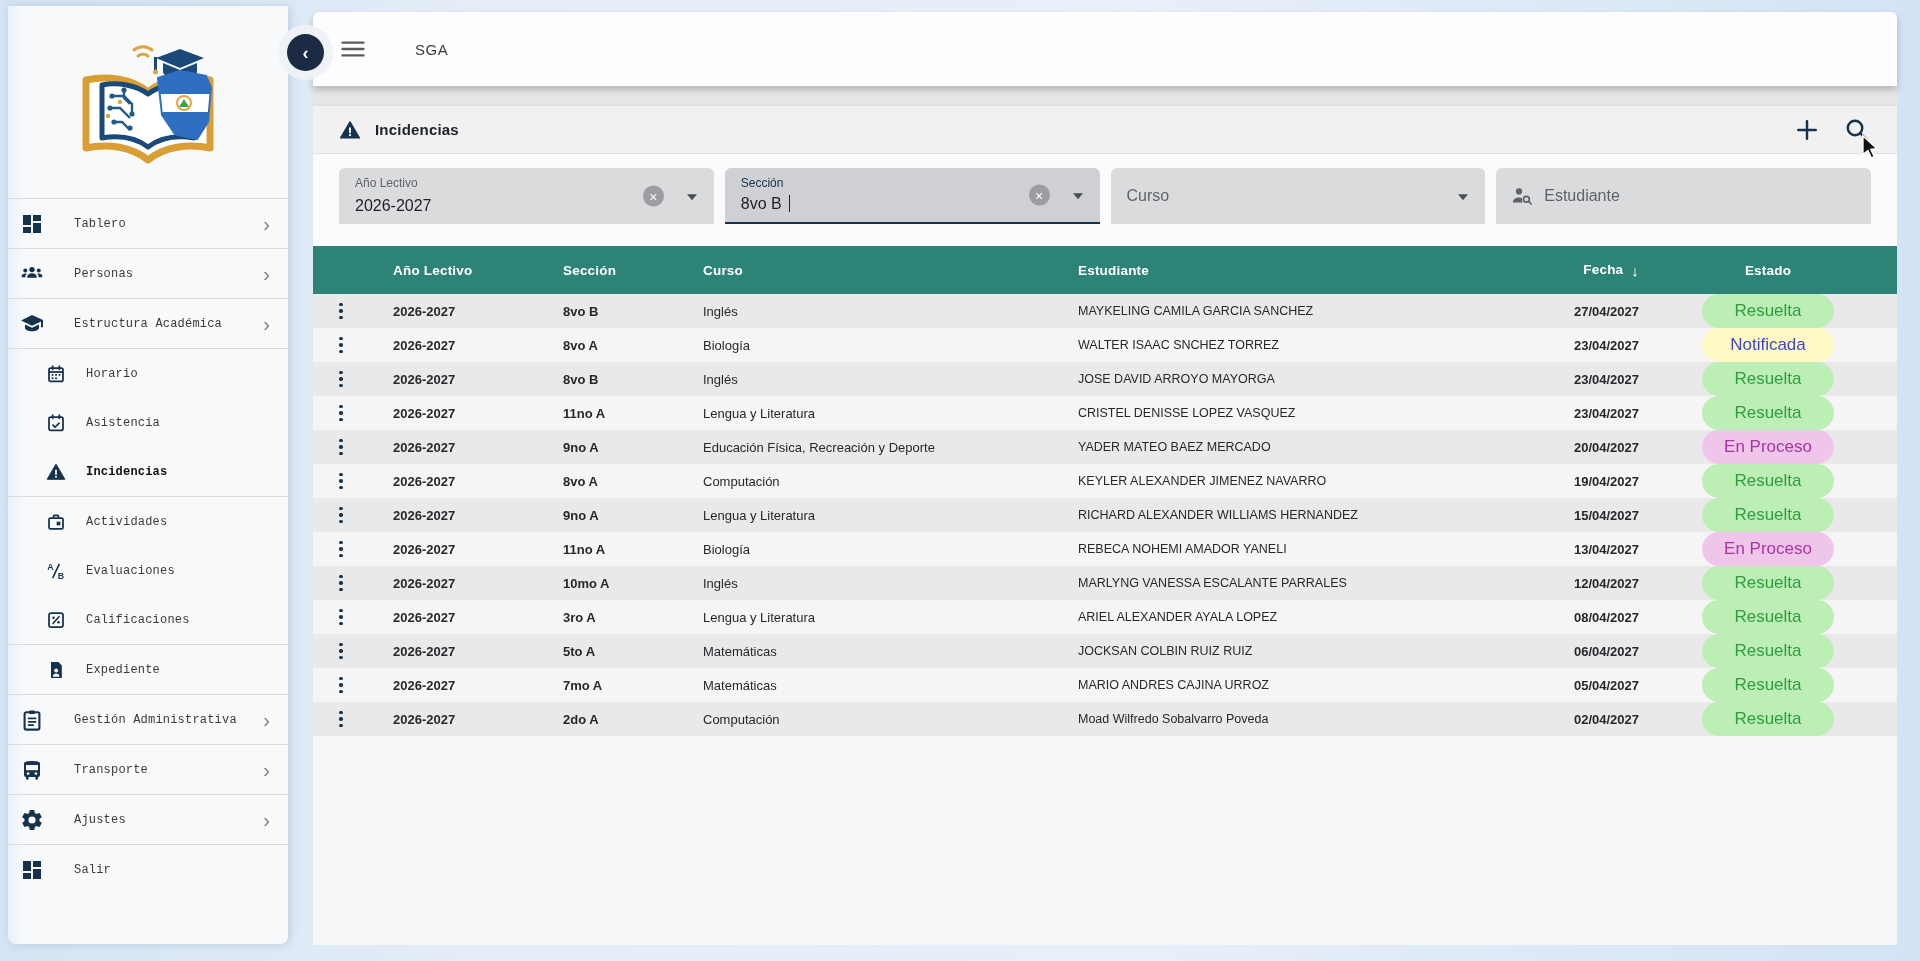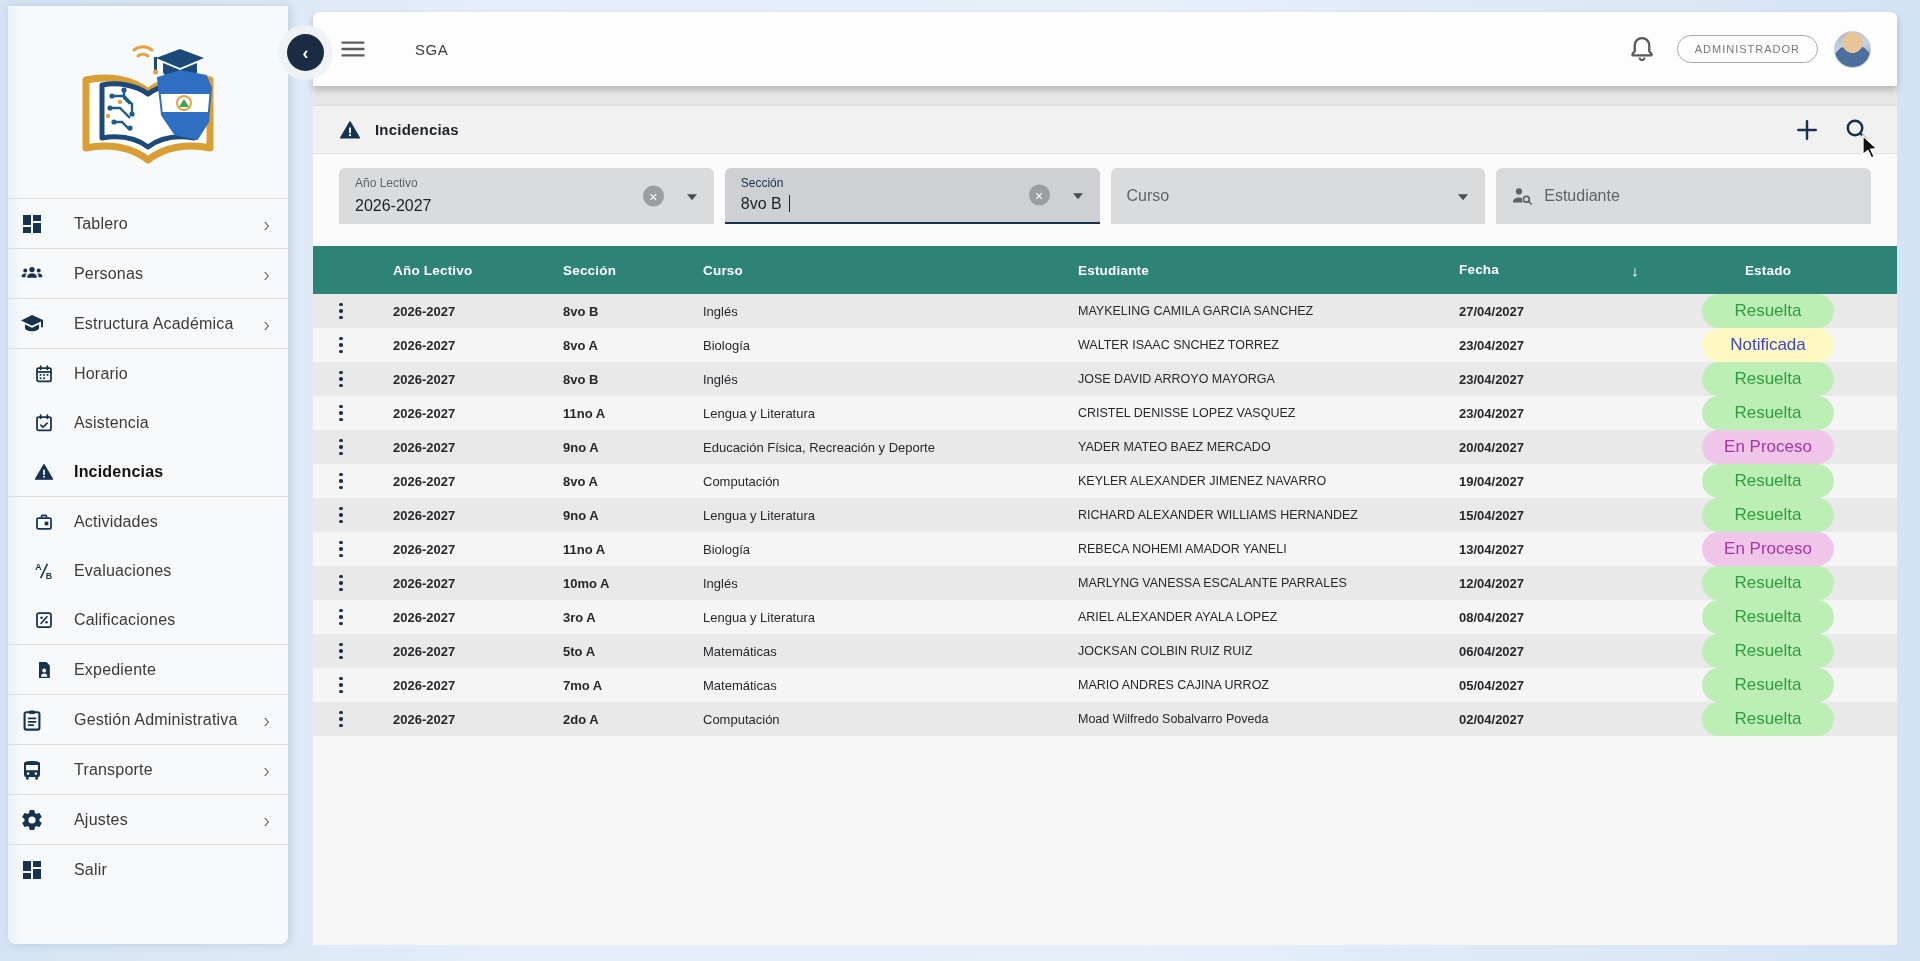--- a/index.html
+++ b/index.html
@@ -9,22 +9,22 @@
 
   
   .sidebar { position:absolute; left:8px; top:6px; width:280px; height:938px;
     background:linear-gradient(90deg,#e9f1fa 0px,#f8f9fb 16px);
     border-radius:0 0 8px 8px; box-shadow:2px 0 8px rgba(110,135,170,.30); }
   .logo-wrap { height:192px; display:flex; align-items:flex-start; justify-content:center; padding-top:22px; }
   .menu { border-top:1px solid #dcdcdc; }
   .menu-item { height:49px; display:flex; align-items:center; padding-left:12px; cursor:pointer; }
   .menu-item .mi-icon { width:24px; height:24px; color:#16324c; flex:0 0 24px; display:inline-flex; }
   .menu-item .mi-icon svg { width:24px; height:24px; }
-  .menu-item .mi-label { margin-left:30px; font-size:16px; color:#3a3a3a; letter-spacing:.2px; }
-  .menu-item.sub { padding-left:26px; }
+  .menu-item .mi-label { margin-left:30px; font-size:12px; color:#3a3a3a; letter-spacing:.2px;font-family:Liberation Mono, monospace; }
+  .menu-item.sub { padding-left:38px; }
   .menu-item.sub .mi-icon { width:20px; height:20px; flex:0 0 20px; }
   .menu-item.sub .mi-icon svg { width:20px; height:20px; }
   .menu-item.sub .mi-label { margin-left:20px; }
   .menu-item.active .mi-label { font-weight:700; color:#111; }
   .mi-chevron { margin-left:auto; margin-right:18px; color:#7d7d7d; font-size:20px; line-height:1; }
   .mi-chevron.down { transform:rotate(90deg); }
   .menu-divider { height:1px; background:#dcdcdc; }
 
   .collapse-btn { position:absolute; left:287px; top:34px; width:37px; height:37px; border-radius:50%;
     background:#1b2b43; border:none; color:#fff; z-index:6; cursor:pointer;
@@ -85,21 +85,21 @@
     font-size:13.5px; font-weight:700; letter-spacing:.2px; }
   .trow { flex:0 0 51px; display:flex; align-items:center; font-size:13px; color:#26282c; }
   .trow.odd { background:#e9e9ea; }
   .trow:not(.odd) { background:#f5f5f6; }
   .c { overflow:hidden; white-space:nowrap; }
   .c0 { flex:0 0 56px; display:flex; justify-content:center; }
   .c1 { flex:0 0 170px; padding-left:24px; font-weight:700; }
   .c2 { flex:0 0 140px; padding-left:24px; font-weight:600; }
   .c3 { flex:0 0 375px; padding-left:24px; font-weight:500; }
   .c4 { flex:0 0 405px; padding-left:24px; font-weight:500; font-size:12.5px; }
-  .c5 { flex:0 0 180px; display:flex; justify-content:space-between; font-weight:700; }
+  .c5 { flex:0 0 180px; display:flex; justify-content:flex-end; font-weight:700; }
   .c6 { flex:1; display:flex; justify-content:center; }
   .thead .c1,.thead .c2,.thead .c3,.thead .c4 { font-weight:700; font-size:13.5px; }
   .sort-arrow { margin-left:8px; font-size:15px; font-weight:400; }
   .kebab { background:none; border:none; display:flex; flex-direction:column; gap:3px; padding:4px 6px; cursor:pointer; }
   .kebab i { width:3.5px; height:3.5px; border-radius:50%; background:#16324c; }
   .pill { min-width:132px; height:34px; border-radius:17px; display:inline-flex; align-items:center;
     justify-content:center; font-size:17px; font-weight:500; padding:0 14px; }
 
   
   .cursor { position:absolute; left:1858px; top:133px; width:26px; height:26px; z-index:99; pointer-events:none; }
@@ -328,28 +328,20 @@
 
 <button class="collapse-btn"><span>‹</span></button>
 
 <div class="main">
 
   <header class="toolbar">
     <button class="hamburger"><span><svg viewBox="0 0 24 24" style="width: 100%; height: 100%; display: block;">
             <path d="M3 6.5h18M3 12h18M3 17.5h18" stroke="#5c5c5c" stroke-width="2" stroke-linecap="round"></path>
           </svg></span></button>
     <span class="app-title">SGA</span>
-    <div class="toolbar-right">
-      <button class="bell-btn"><span><svg viewBox="0 0 24 24" style="width: 100%; height: 100%; display: block;">
-              <path d="M12 3.2a5.8 5.8 0 0 0-5.8 5.8v4.8L4.4 16v1h15.2v-1l-1.8-2.2V9A5.8 5.8 0 0 0 12 3.2z" fill="none" stroke="#585858" stroke-width="1.8" stroke-linejoin="round"></path>
-              <path d="M10.2 19.6a1.9 1.9 0 0 0 3.6 0" fill="none" stroke="#585858" stroke-width="1.8" stroke-linecap="round"></path>
-            </svg></span></button>
-      <button class="role-badge">ADMINISTRADOR</button>
-      <div class="avatar"></div>
-    </div>
   </header>
 
   <div class="content">
     <section class="panel">
 
       <div class="panel-header">
         <span class="warn">
             <svg viewBox="0 0 24 24" style="width: 100%; height: 100%; display: block;">
               <path d="M12 3.2 1.8 20.6h20.4z" fill="currentColor" stroke="currentColor" stroke-width="1.5" stroke-linejoin="round"></path>
               <path d="M12 10v4.6" stroke="#fff" stroke-width="2" stroke-linecap="round"></path>

